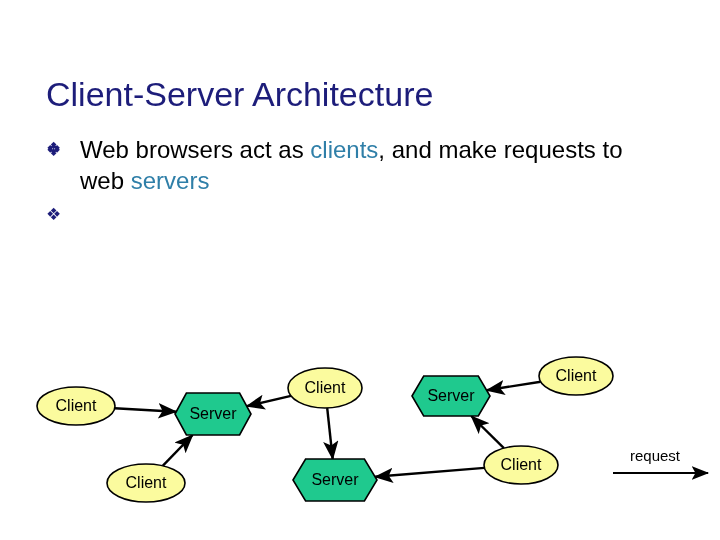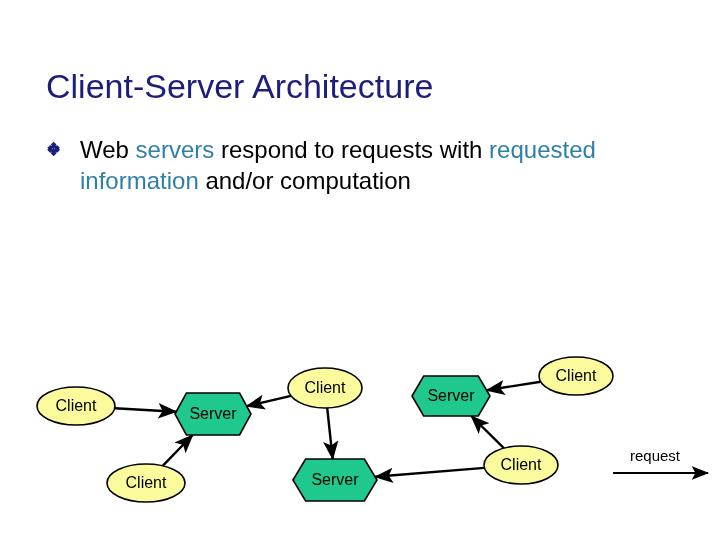--- a/index.html
+++ b/index.html
@@ -14,21 +14,21 @@
     position: relative;
     overflow: hidden;
     font-family: "Liberation Sans", sans-serif;
     background: #ffffff;
   }
 
   
   #slide-title {
     position: absolute;
     left: 46px;
-    top: 42px;
+    top: 50px;
     width: 640px;
     font-size: 34px;
     line-height: 42px;
     font-weight: normal;
     color: #1d1d7a;
     letter-spacing: 0px;
     white-space: nowrap;
   }
 
   
@@ -86,22 +86,22 @@
     text-anchor: middle;
   }
 </style>
 </head>
 <body>
 
 <h1 id="slide-title">Client-Server Architecture</h1>
 
 <ul id="bullet-list">
     <li class="bullet-item"><span class="bullet-marker">❖</span></li>
+    <li class="bullet-item"><span class="bullet-marker">❖</span><span><span>Web browsers act as </span><span class="hl">clients</span><span>, and make requests to web </span><span class="hl">servers</span></span></li>
     <li class="bullet-item"><span class="bullet-marker">❖</span></li>
-    <li class="bullet-item"><span class="bullet-marker">❖</span><span><span>Web </span><span class="hl">servers</span><span> respond to requests with </span><span class="hl">requested information</span><span> and/or computation</span></span></li>
   </ul>
 
 <div id="diagram">
   <svg width="720" height="200" viewBox="0 340 720 200" xmlns="http://www.w3.org/2000/svg">
     <defs>
       <marker id="arrowhead" markerWidth="9" markerHeight="9" refX="7.5" refY="3.2" orient="auto" markerUnits="strokeWidth">
         <path d="M0,0 L8,3.2 L0,6.4 L1.8,3.2 Z" fill="#000000"></path>
       </marker>
     </defs>
     <g id="edge-layer">

